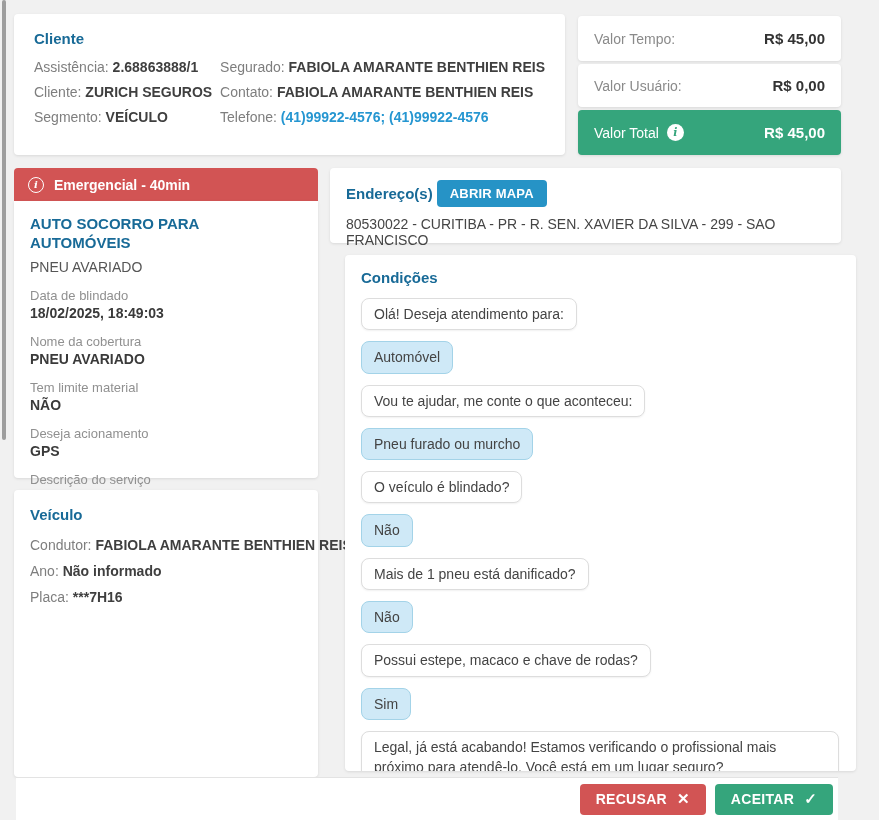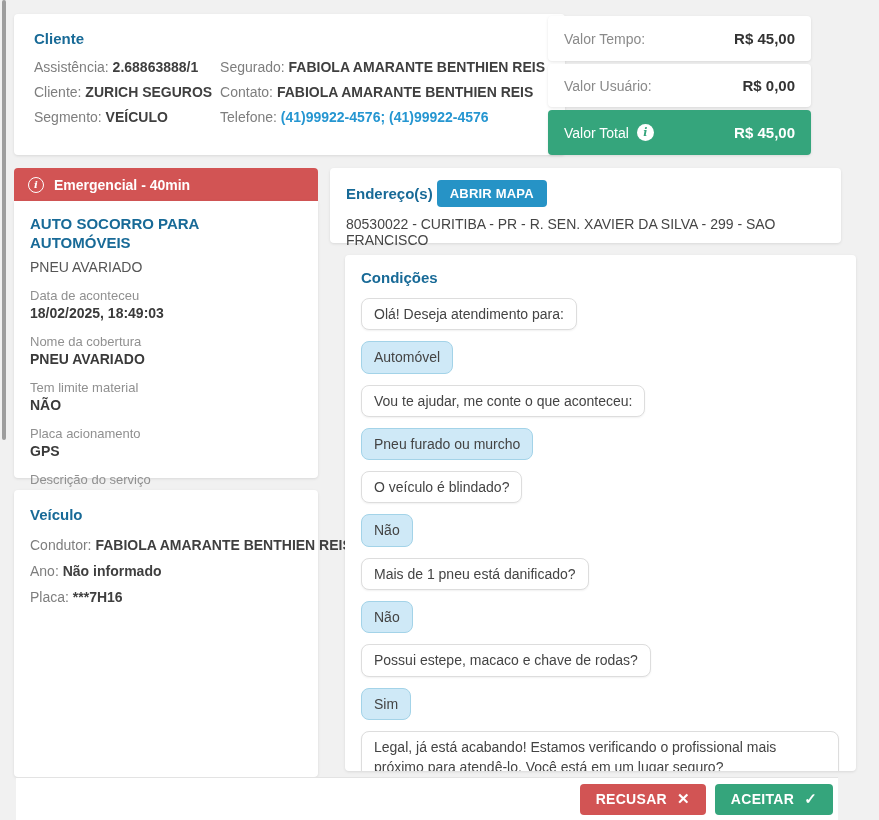--- a/index.html
+++ b/index.html
@@ -29,21 +29,21 @@
   .cliente-col { display:flex; flex-direction:column; gap:9px; }
   .cliente-col.left { width:255px; }
   .cliente-col.right { flex:1; }
   .field-line { white-space:nowrap; }
   .field-label { color:#7e7e7e; }
   .field-value { color:#3f3f3f; font-weight:600; }
   .field-value.link { color:#2596d1; font-weight:600;text-align:right; }
 
   
   .valor-row {
-    position:absolute; left:548px; width:263px; height:45px;
+    position:absolute; left:578px; width:263px; height:45px;
     background:#fff; border-radius:4px; box-shadow:0 1px 3px rgba(0,0,0,0.10);
     display:flex; align-items:center; justify-content:space-between;
     padding:0 16px;
   }
   .valor-label { color:#8a8a8a; }
   .valor-value { color:#333; font-weight:bold; font-size:15px; }
   .valor-row.total { background:#35a57c; }
   .valor-row.total .valor-label, .valor-row.total .valor-value { color:#fff; }
   .total-label-wrap { display:flex; align-items:center; gap:8px; }
   .info-circle-filled {
@@ -166,33 +166,33 @@
 </div>
 
 <div class="banner">
   <span class="info-circle-outline">i</span>
   <span>Emergencial - 40min</span>
 </div>
 <div class="card service-card">
   <div class="service-title">AUTO SOCORRO PARA AUTOMÓVEIS</div>
   <div class="service-sub">PNEU AVARIADO</div>
   <div class="svc-field">
-    <div class="svc-label">Data de aconteceu</div>
+    <div class="svc-label">Data de blindado</div>
     <div class="svc-value">18/02/2025, 18:49:03</div>
   </div>
   <div class="svc-field">
     <div class="svc-label">Nome da cobertura</div>
     <div class="svc-value">PNEU AVARIADO</div>
   </div>
   <div class="svc-field">
     <div class="svc-label">Tem limite material</div>
     <div class="svc-value">NÃO</div>
   </div>
   <div class="svc-field">
-    <div class="svc-label">Placa acionamento</div>
+    <div class="svc-label">Deseja acionamento</div>
     <div class="svc-value">GPS</div>
   </div>
   <div class="svc-field">
     <div class="svc-label">Descrição do serviço</div>
     <div class="svc-value">.</div>
   </div>
 </div>
 
 <div class="card veiculo-card">
   <div class="card-title">Veículo</div>

